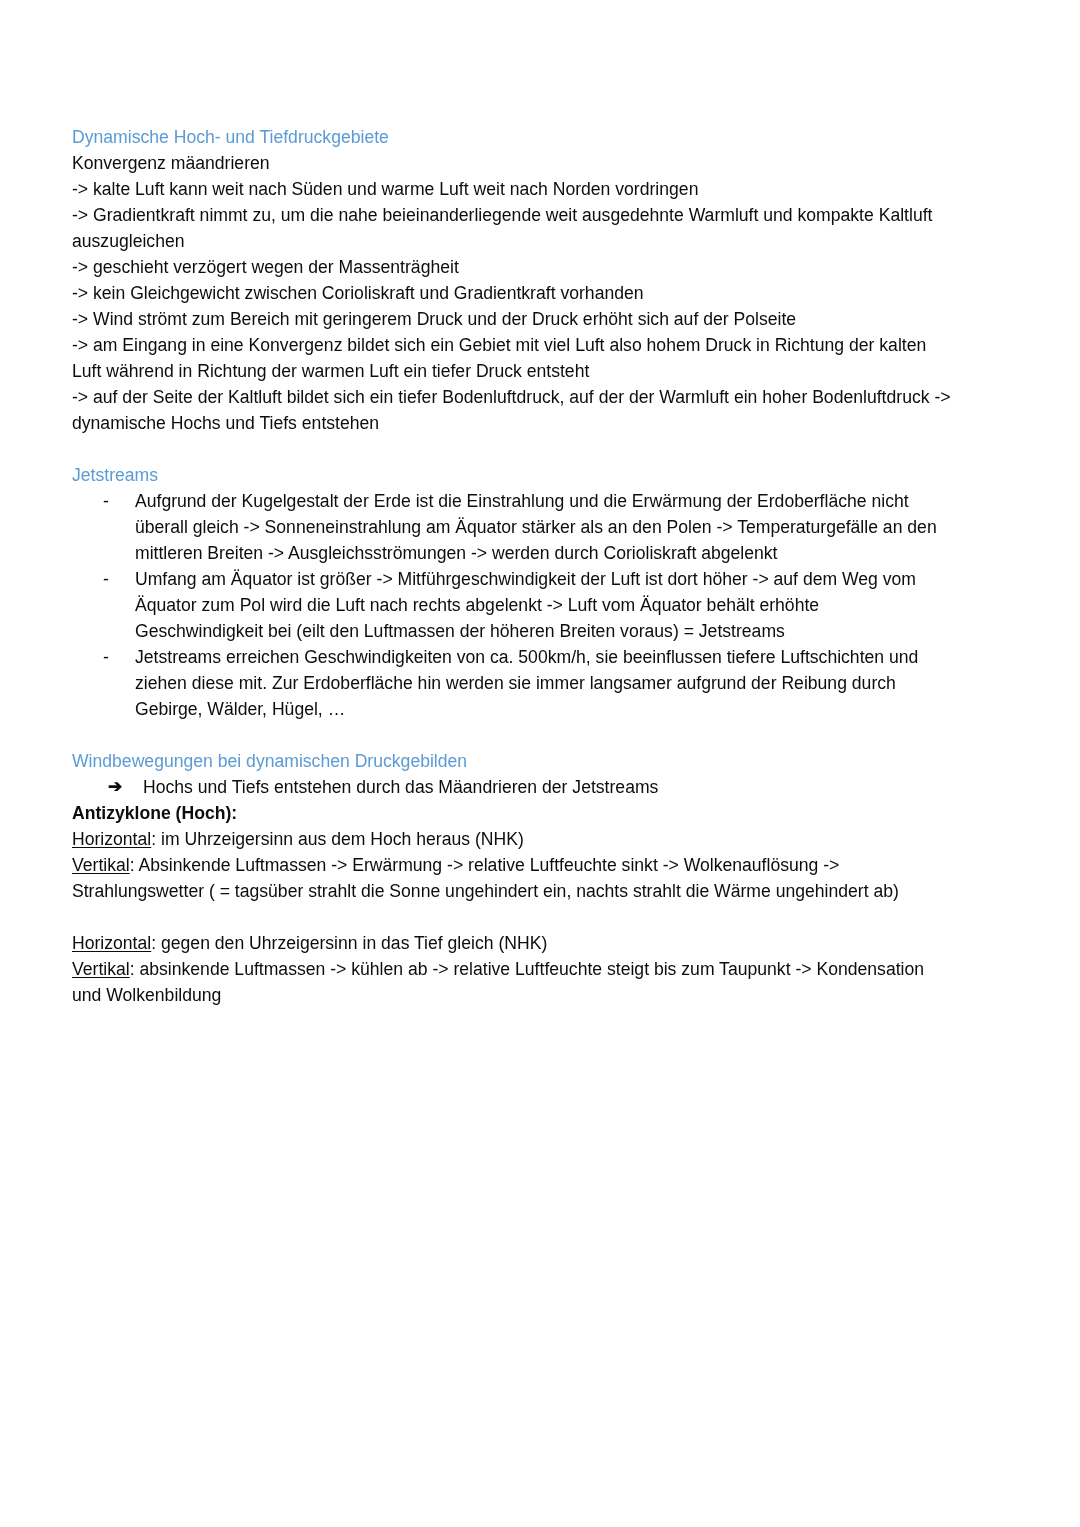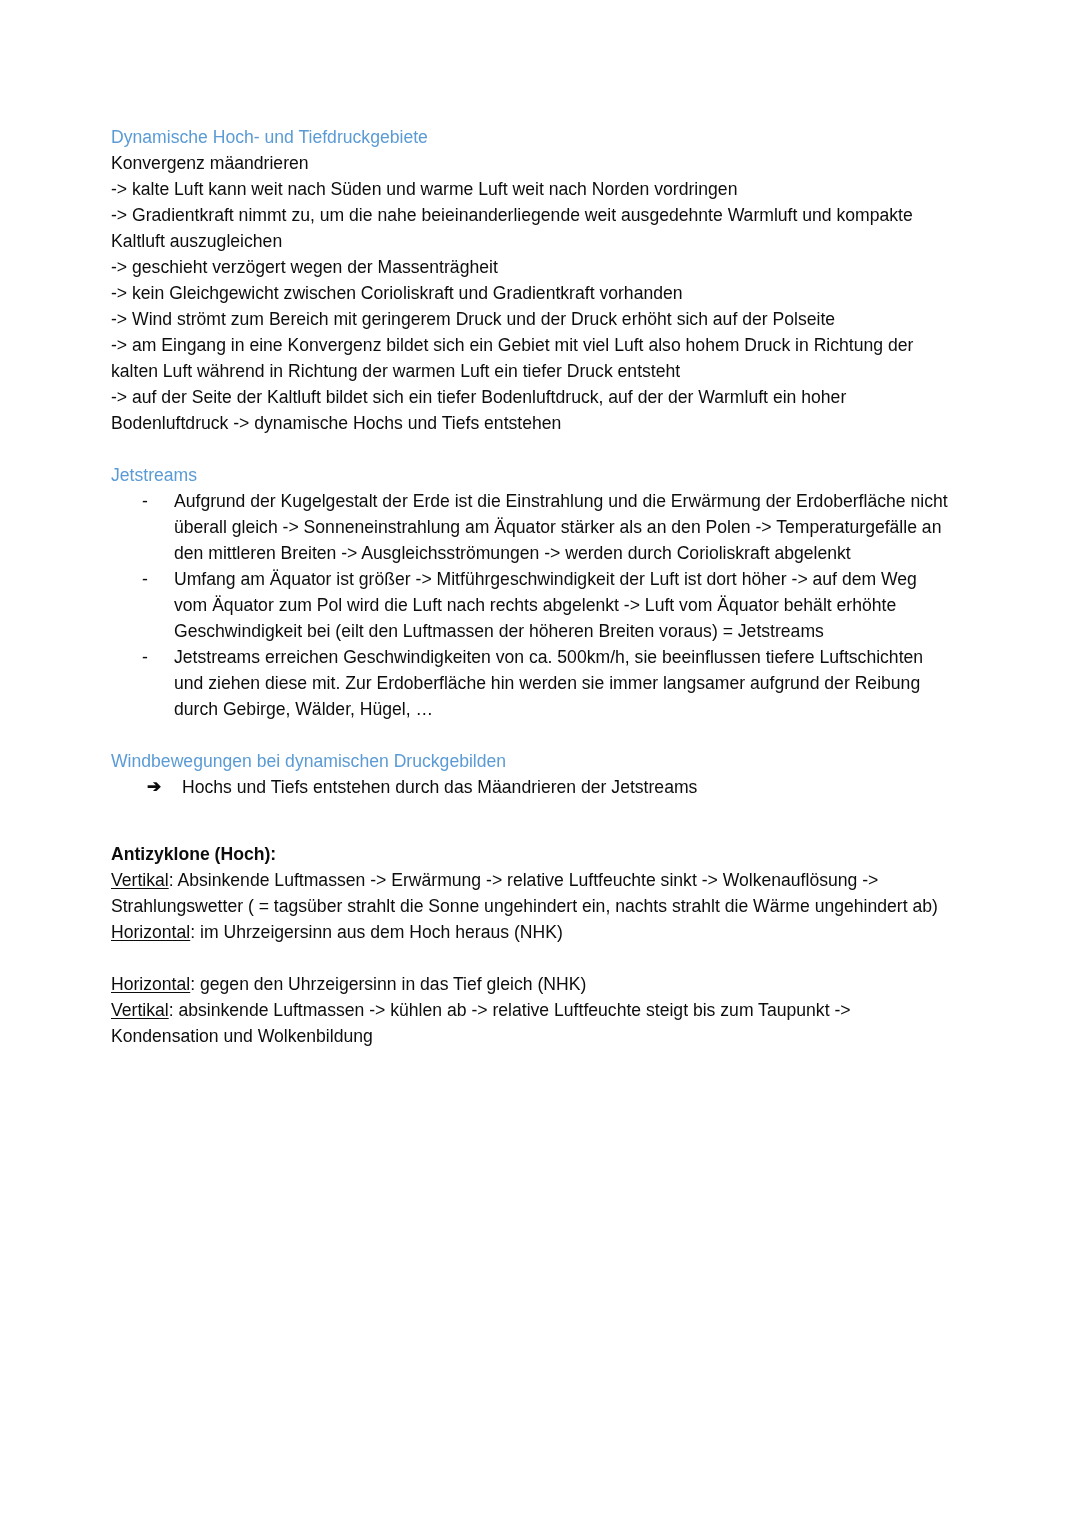--- a/index.html
+++ b/index.html
@@ -14,41 +14,40 @@
     font-family: "Liberation Sans", sans-serif;
     color: #0d0d0d;
     -webkit-font-smoothing: antialiased;
   }
   .page {
     position: relative;
     width: 1080px;
     height: 1527px;
     background: #ffffff;
     box-sizing: border-box;
-    padding: 124px 128px 0 111px;
+    padding: 124px 128px 0 72px;
   }
   .doc {
     font-size: 17.6px;
     line-height: 26px;
   }
   .heading {
     color: #5b9bd5;
     font-size: 17.6px;
     line-height: 26px;
     font-weight: normal;
     margin: 0;
   }
   .para {
     margin: 0;
     font-size: 17.6px;
     line-height: 26px;
   }
   .para.bold {
     font-weight: bold;
-    margin-top: 41px;
   }
   .blank {
     height: 26px;
   }
   .bullet-list {
     margin: 0;
     padding: 0;
     list-style: none;
   }
   .bullet-item {
@@ -123,23 +122,23 @@
 
     <div class="heading">Windbewegungen bei dynamischen Druckgebilden</div>
 
     <div class="arrow-item">
       <span class="arrow-marker">➔</span>
       <span>Hochs und Tiefs entstehen durch das Mäandrieren der Jetstreams</span>
     </div>
 
     <p class="para bold">Antizyklone (Hoch):</p>
 
+    <p class="para"><span class="ul-label">Horizontal</span><span>: im Uhrzeigersinn aus dem Hoch heraus (NHK)</span></p>
+
     <p class="para"><span class="ul-label">Vertikal</span><span>: Absinkende Luftmassen -&gt; Erwärmung -&gt; relative Luftfeuchte sinkt -&gt; Wolkenauflösung -&gt; Strahlungswetter ( = tagsüber strahlt die Sonne ungehindert ein, nachts strahlt die Wärme ungehindert ab)</span></p>
-
-    <p class="para"><span class="ul-label">Horizontal</span><span>: im Uhrzeigersinn aus dem Hoch heraus (NHK)</span></p>
 
     <div class="blank"></div>
 
 
     <p class="para"><span class="ul-label">Horizontal</span><span>: gegen den Uhrzeigersinn in das Tief gleich (NHK)</span></p>
 
     <p class="para"><span class="ul-label">Vertikal</span><span>: absinkende Luftmassen -&gt; kühlen ab -&gt; relative Luftfeuchte steigt bis zum Taupunkt -&gt; Kondensation und Wolkenbildung</span></p>
 
   </div>
 </div>

